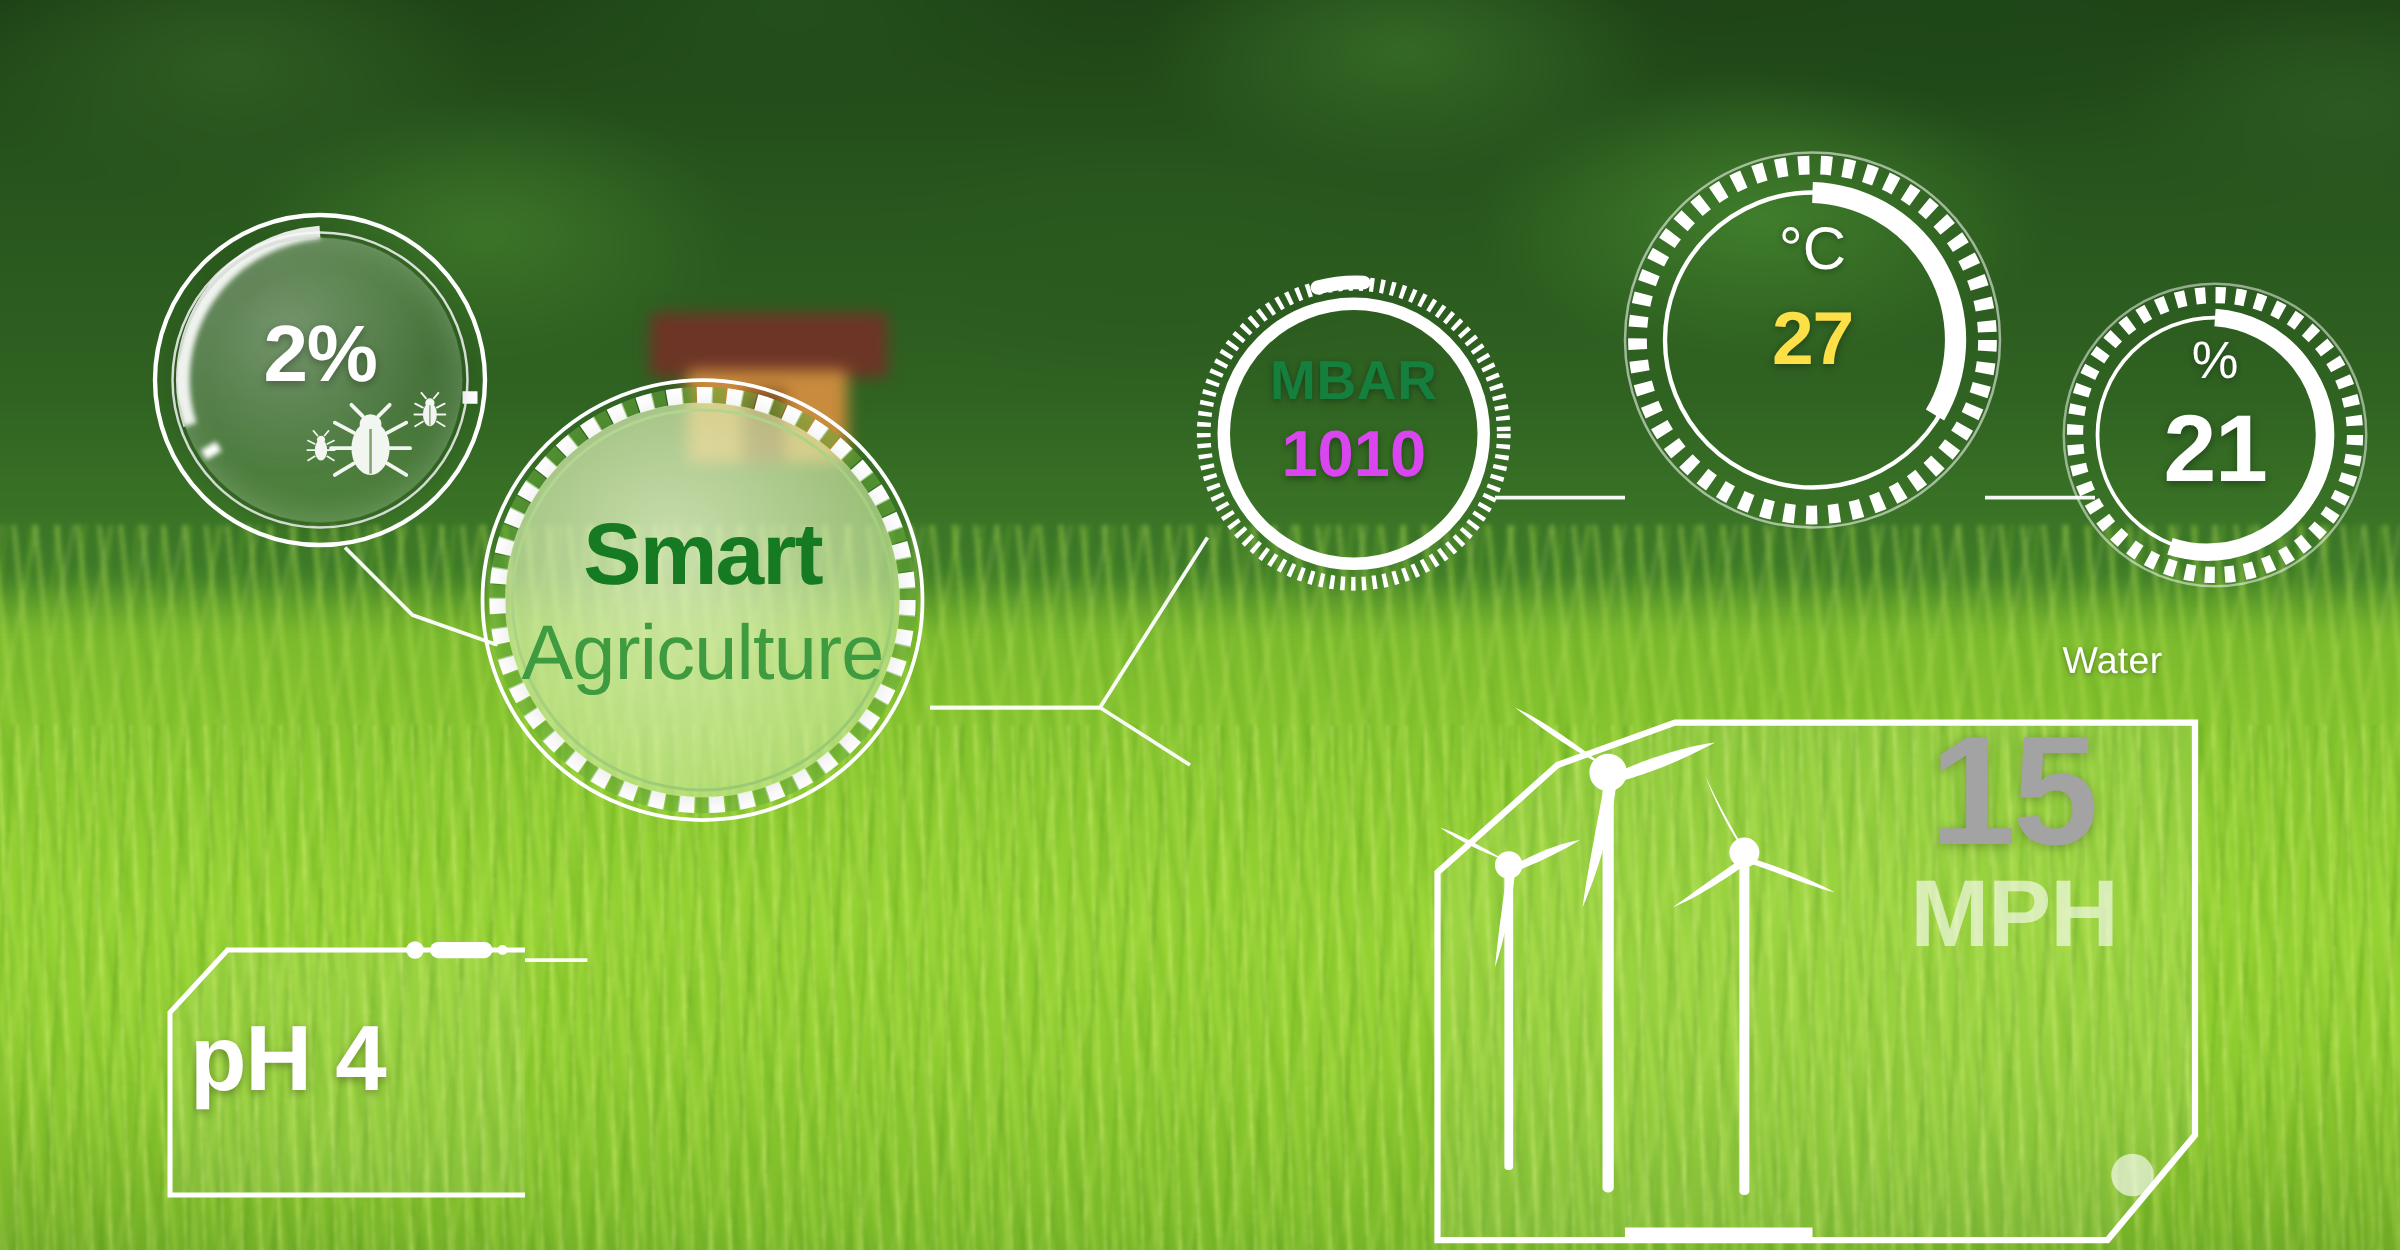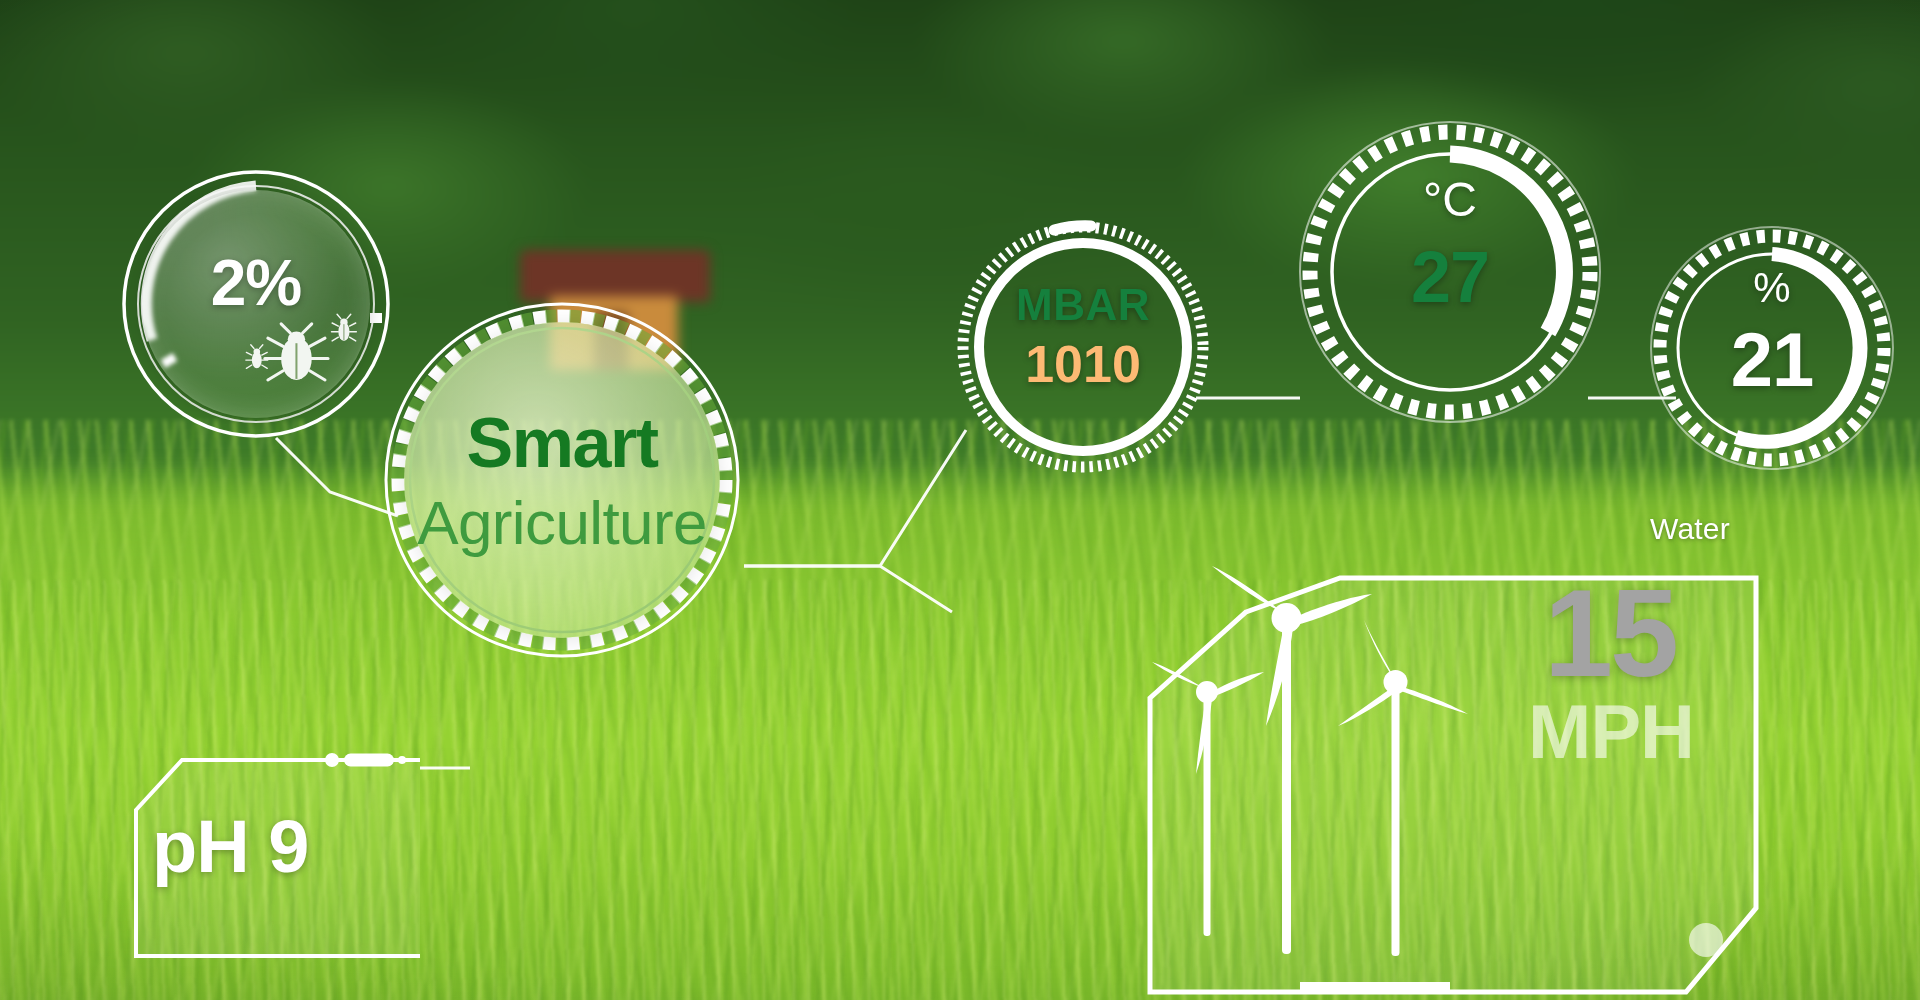--- a/index.html
+++ b/index.html
@@ -91,26 +91,26 @@
     color:#157a22;font-size:70px;font-weight:700;letter-spacing:-1.5px;line-height:1;
   }
   #main .t2{
     position:absolute;left:0;right:0;top:192px;text-align:center;
     color:#3f9b3f;font-size:62px;font-weight:400;letter-spacing:-.6px;line-height:1;
   }
 
   
   #mbar{left:958px;top:222px;width:250px;height:250px;}
   #mbar .u{position:absolute;left:0;right:0;top:58px;text-align:center;color:#15803d;font-size:44px;font-weight:700;letter-spacing:.5px;text-shadow:0 2px 6px rgba(0,0,0,.35);}
-  #mbar .v{position:absolute;left:0;right:0;top:112px;text-align:center;color:#fdba74;font-size:52px;font-weight:700;letter-spacing:0;text-shadow:0 2px 6px rgba(0,0,0,.35);}
+  #mbar .v{position:absolute;left:0;right:0;top:112px;text-align:center;color:#d946ef;font-size:52px;font-weight:700;letter-spacing:0;text-shadow:0 2px 6px rgba(0,0,0,.35);}
 
   
   #temp{left:1298px;top:120px;width:304px;height:304px;}
   #temp .u{position:absolute;left:0;right:0;top:52px;text-align:center;color:#fff;font-size:48px;font-weight:400;text-shadow:0 2px 6px rgba(0,0,0,.35);}
-  #temp .v{position:absolute;left:0;right:0;top:116px;text-align:center;color:#15803d;font-size:72px;font-weight:700;letter-spacing:-1px;text-shadow:0 2px 7px rgba(0,0,0,.35);}
+  #temp .v{position:absolute;left:0;right:0;top:116px;text-align:center;color:#fde047;font-size:60px;font-weight:700;letter-spacing:-1px;text-shadow:0 2px 7px rgba(0,0,0,.35);}
   #templbl{left:1310px;top:478px;width:304px;text-align:center;font-size:34px;}
 
   
   #water{left:1650px;top:226px;width:244px;height:244px;}
   #water .u{position:absolute;left:0;right:0;top:38px;text-align:center;color:#fff;font-size:42px;font-weight:400;text-shadow:0 2px 6px rgba(0,0,0,.35);}
   #water .v{position:absolute;left:0;right:0;top:90px;text-align:center;color:#fff;font-size:76px;font-weight:700;letter-spacing:-1px;text-shadow:0 2px 7px rgba(0,0,0,.35);}
   #waterlbl{left:1650px;top:512px;width:244px;text-align:left;font-size:30px;}
 
   
   #ph{left:118px;top:752px;width:302px;height:212px;}
@@ -257,21 +257,21 @@
     <svg width="302" height="212" viewBox="0 0 302 212">
 
       <path d="M 302 8 L 64 8 L 18 58 L 18 204 L 302 204" fill="rgba(255,255,255,0.07)" stroke="#ffffff" stroke-width="4" stroke-linejoin="miter"></path>
 
       <g fill="#ffffff">
         <circle cx="214" cy="8" r="7"></circle>
         <rect x="226" y="1.5" width="50" height="13" rx="6.5"></rect>
         <circle cx="284" cy="8" r="4"></circle>
       </g>
     </svg>
-    <div class="v">pH 9</div>
+    <div class="v">pH 4</div>
   </div>
 
   <div class="hud" id="wind">
     <svg width="610" height="418" viewBox="0 0 610 418">
 
       <path d="M 96 34 L 190 0 L 606 0 L 606 330 L 536 414 L 0 414 L 0 120 Z" fill="rgba(255,255,255,0.07)" stroke="#ffffff" stroke-width="5" stroke-linejoin="miter"></path>
       <circle cx="556" cy="362" r="17" fill="rgba(255,255,255,.62)"></circle>
       <rect x="150" y="404" width="150" height="12" fill="#ffffff"></rect>
     </svg>
 

